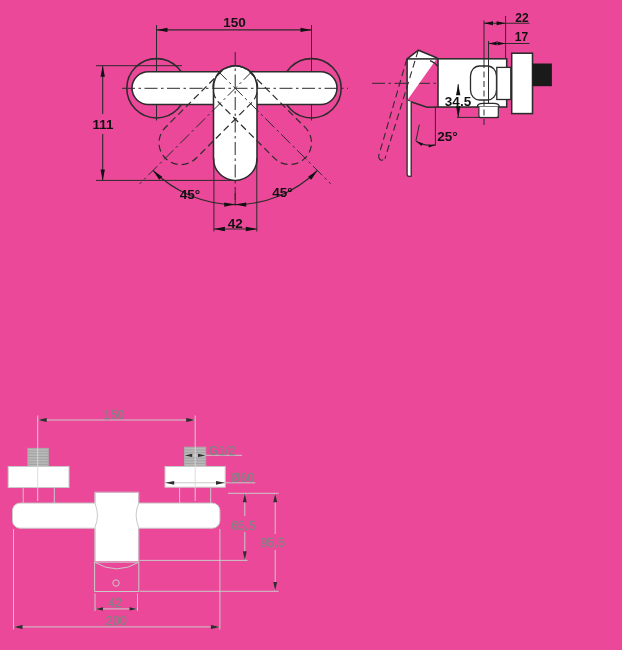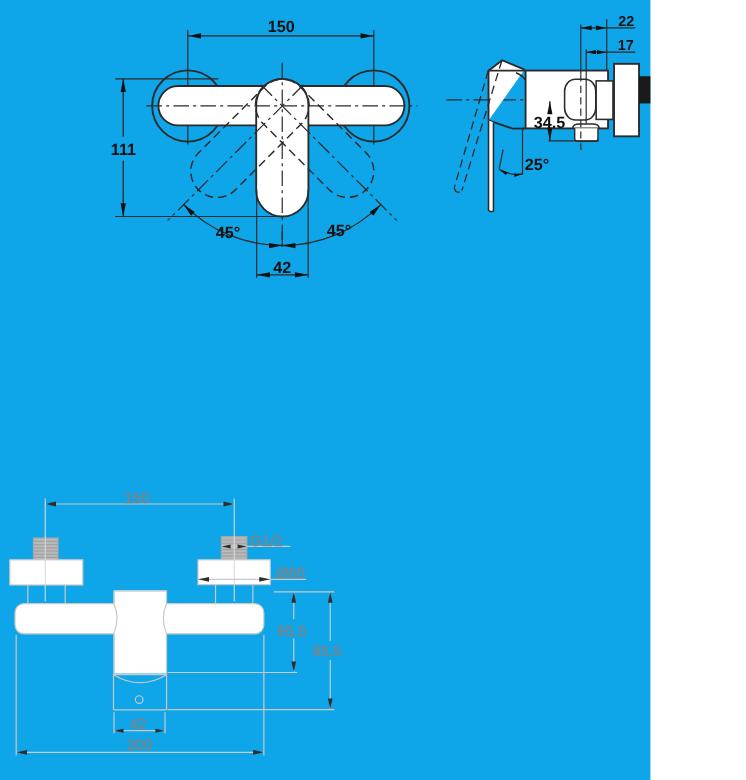--- a/index.html
+++ b/index.html
@@ -1,16 +1,16 @@
 <!DOCTYPE html>
 <html><head>
 <meta charset="utf-8">
 <style>
   html,body{margin:0;padding:0;background:#ffffff;}
-  .wrap{width:542px;height:650px;position:relative;background:#0ea5e9;overflow:hidden;}
+  .wrap{width:622px;height:650px;position:relative;background:#ec4899;overflow:hidden;}
   text{font-family:"Liberation Sans", sans-serif;}
   .bt{font-weight:bold;fill:#111111;font-size:13.5px;}
   .bt2{font-weight:bold;fill:#111111;font-size:12px;}
   .lt{fill:#838383;stroke:#838383;stroke-width:0.3px;font-size:12.5px;font-weight:normal;}
 </style>
 </head>
 <body>
 <div class="wrap">
 <svg width="622" height="650" viewBox="0 0 622 650">
 

